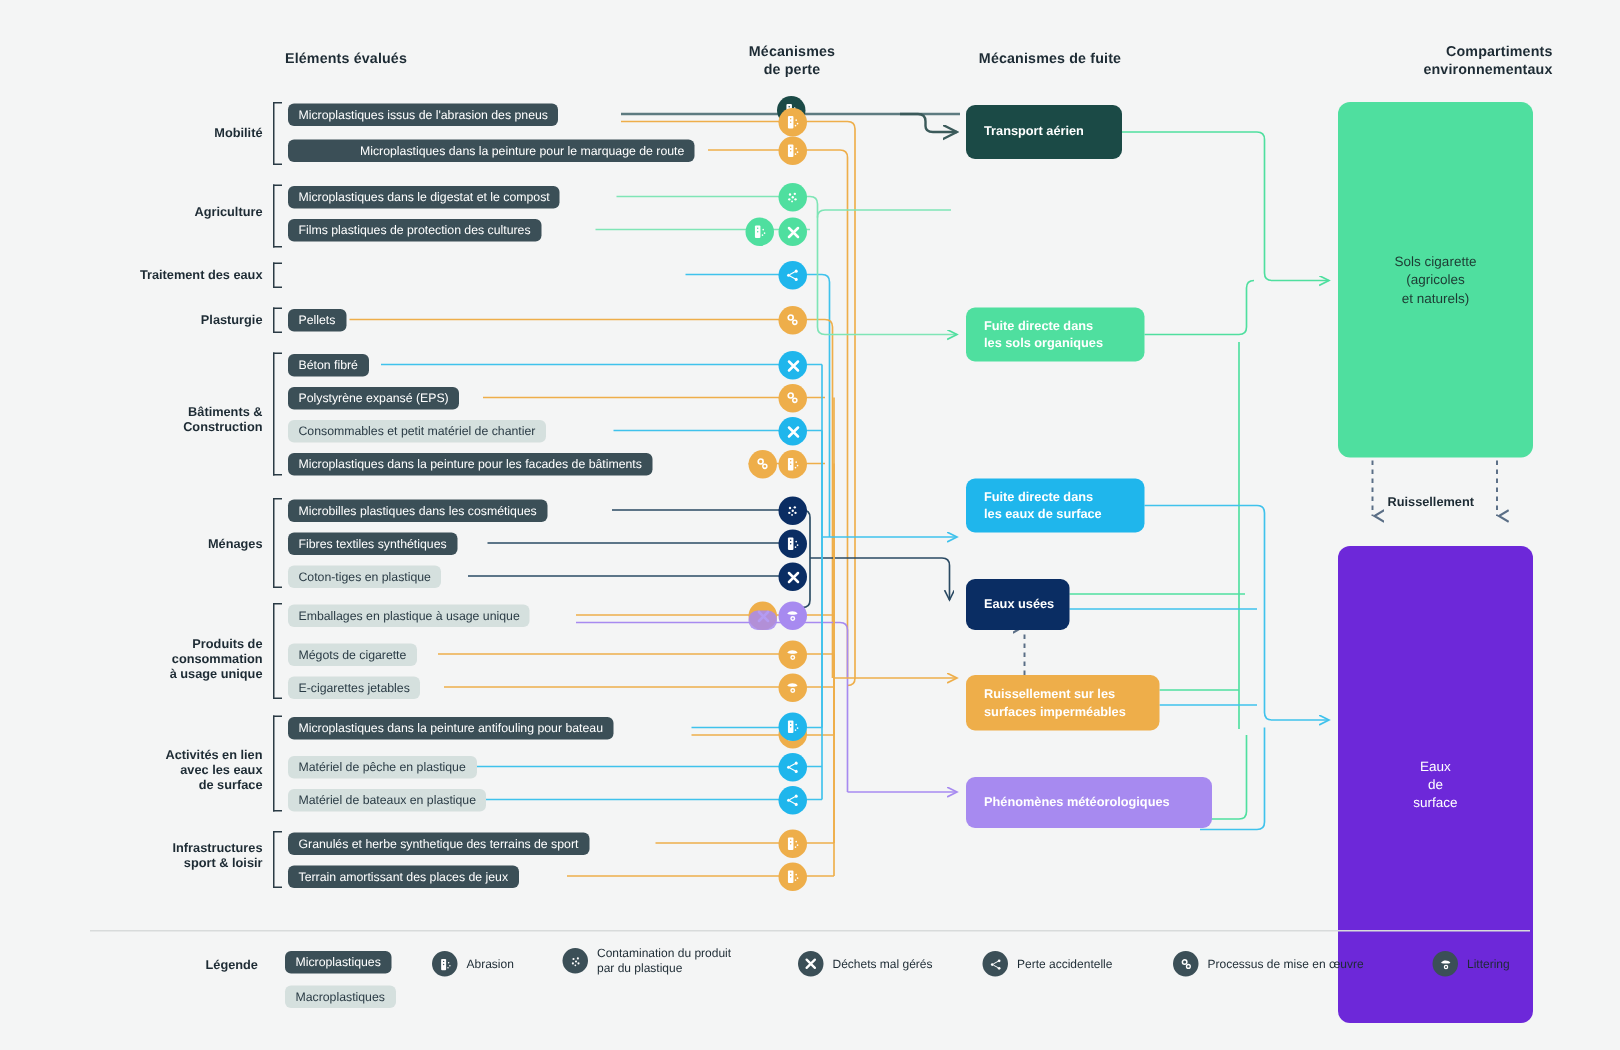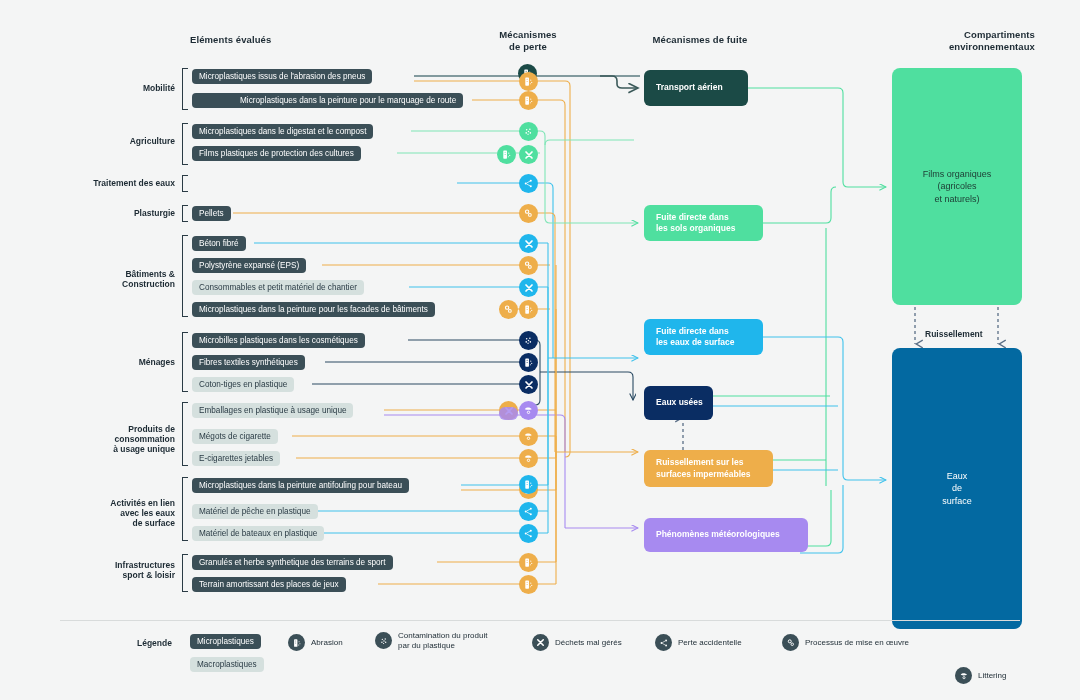--- a/index.html
+++ b/index.html
@@ -456,24 +456,24 @@
   <div class="mech" style="left:644px;top:70px;width:104px;height:36px;background:#1b4a46;white-space:pre-line;">Transport aérien</div>
   <div class="mech" style="left:644px;top:205px;width:119px;height:36px;background:#4fdf9f;white-space:pre-line;">Fuite directe dans
 les sols organiques</div>
   <div class="mech" style="left:644px;top:319px;width:119px;height:36px;background:#1fb6ec;white-space:pre-line;">Fuite directe dans
 les eaux de surface</div>
   <div class="mech" style="left:644px;top:386px;width:69px;height:34px;background:#0a2d63;white-space:pre-line;">Eaux usées</div>
   <div class="mech" style="left:644px;top:450px;width:129px;height:37px;background:#eeae4a;white-space:pre-line;">Ruissellement sur les
 surfaces imperméables</div>
   <div class="mech" style="left:644px;top:518px;width:164px;height:34px;background:#a78af0;white-space:pre-line;">Phénomènes météorologiques</div>
 
-  <div class="comp" style="left:892px;top:68px;width:130px;height:237px;background:#4fdf9f;color:#1d3b33;white-space:pre-line;">Films organiques
+  <div class="comp" style="left:892px;top:68px;width:130px;height:237px;background:#4fdf9f;color:#1d3b33;white-space:pre-line;">Sols cigarette
 (agricoles
 et naturels)</div>
-  <div class="comp" style="left:892px;top:348px;width:130px;height:281px;background:#0369a1;color:#ffffff;white-space:pre-line;">Eaux
+  <div class="comp" style="left:892px;top:364px;width:130px;height:318px;background:#6d28d9;color:#ffffff;white-space:pre-line;">Eaux
 de
 surface</div>
 
   <div class="dash-lbl" style="left:925px;top:329px;">Ruissellement</div>
 
   <div class="legend-sep"></div>
 
   <div class="lg-title" style="left:137px;top:638px;text-align:center;">Légende</div>
 
   <div class="lg-chip" style="position:absolute;left:190px;top:634px;background:#3b4f57;color:#fff;">Microplastiques</div>
@@ -532,21 +532,21 @@
   <div class="lg-item" style="left:782px;top:634px;">
     <span class="lg-ico">
         <svg width="10" height="10" viewBox="0 0 24 24">
           <circle cx="9" cy="8" r="3.6" fill="none" stroke="#fff" stroke-width="2.4"></circle>
           <circle cx="15" cy="15" r="3" fill="none" stroke="#fff" stroke-width="2.2"></circle>
         </svg>
       </span>
     <span class="lg-txt">Processus de mise en œuvre</span>
   </div>
 
-  <div class="lg-item" style="left:955px;top:634px;margin-top:33px;">
+  <div class="lg-item" style="left:955px;top:634px;">
     <span class="lg-ico">
         <svg width="10" height="10" viewBox="0 0 24 24">
           <path d="M4 9 C8 4, 16 5, 19 9 C16 11, 8 11, 4 9 Z" fill="#fff"></path>
           <circle cx="12" cy="16" r="2.6" fill="none" stroke="#fff" stroke-width="2"></circle>
         </svg>
       </span>
     <span class="lg-txt">Littering</span>
   </div>
 
 </div>

